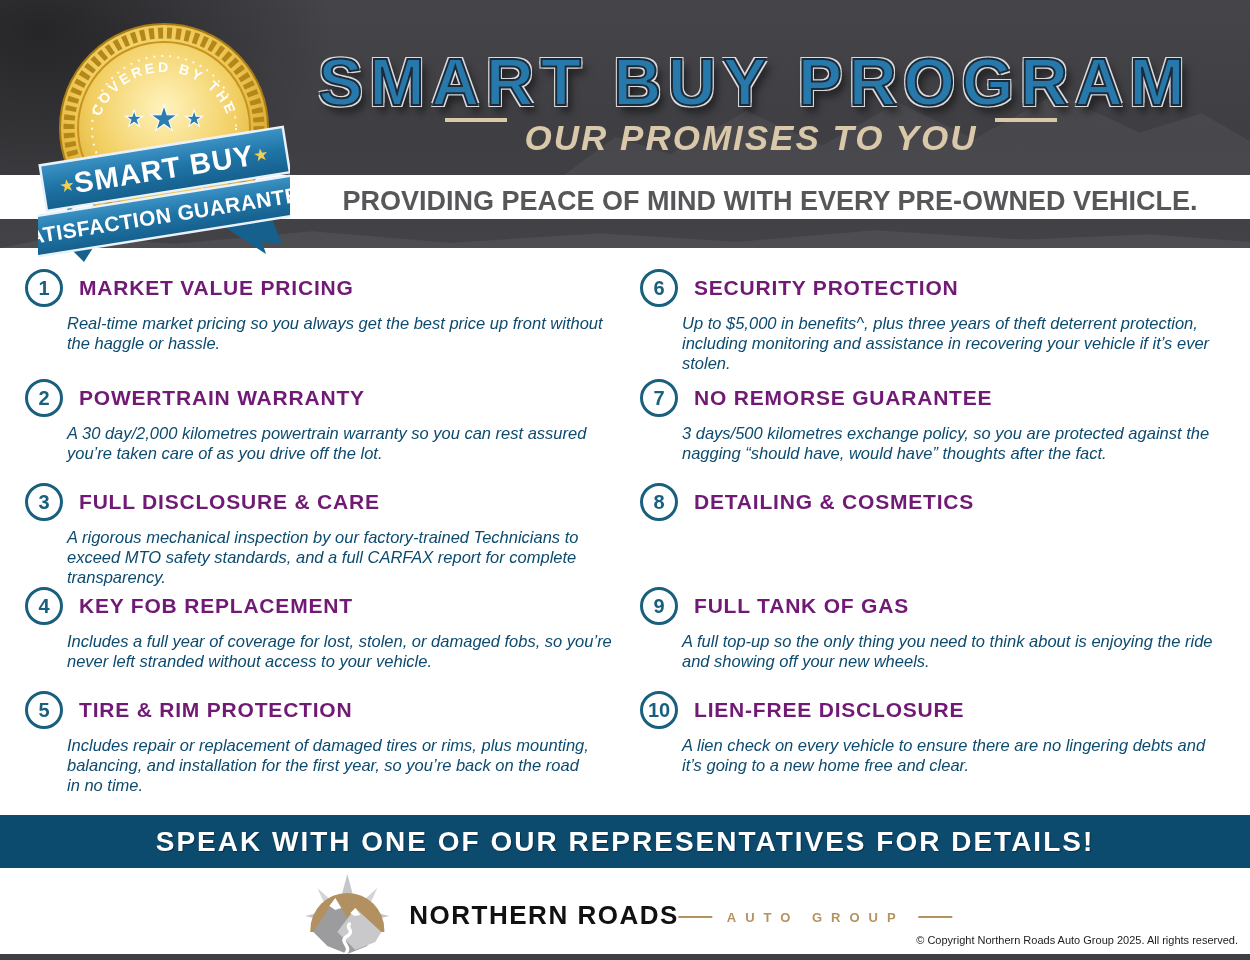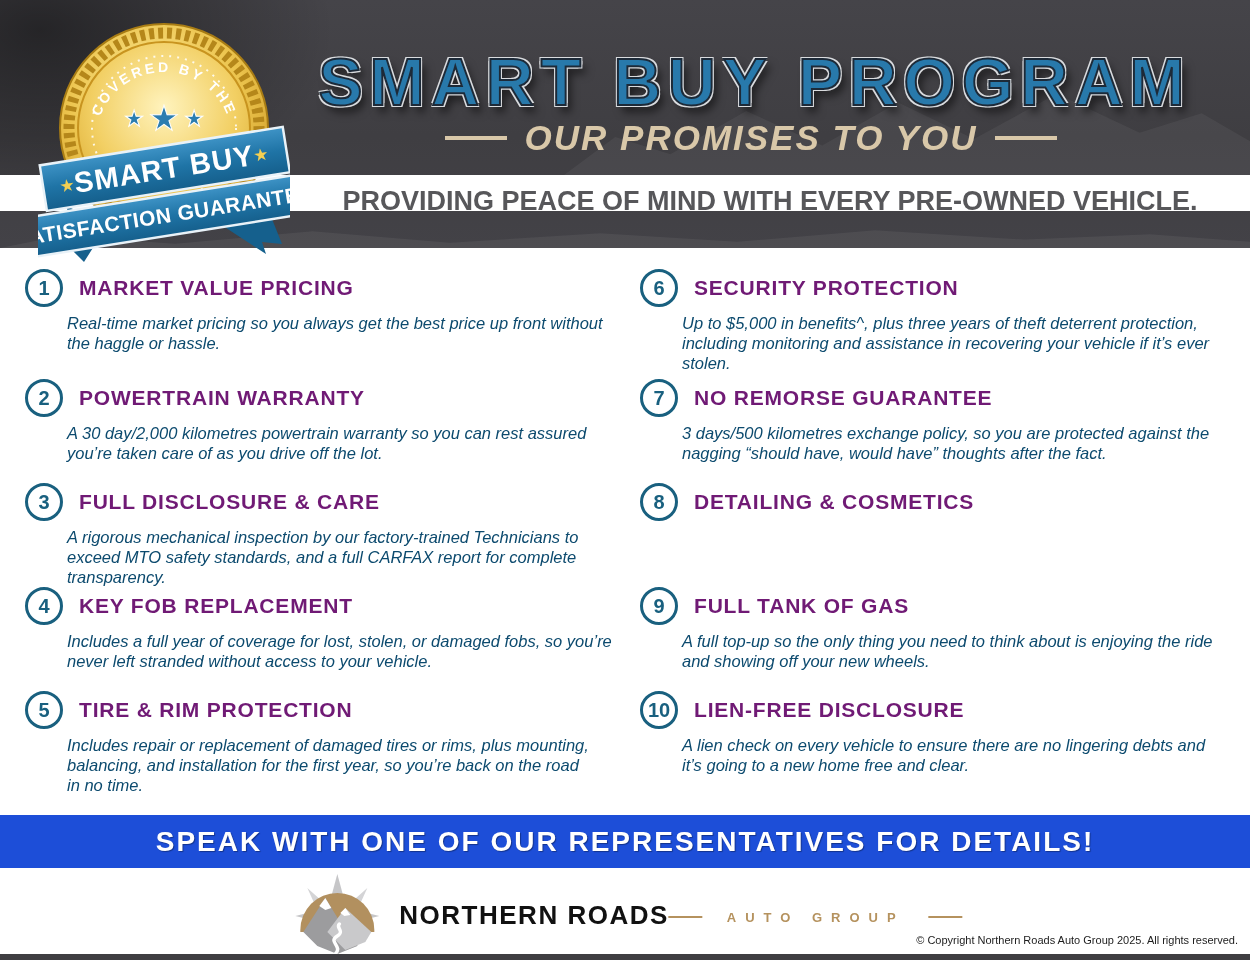--- a/index.html
+++ b/index.html
@@ -32,29 +32,29 @@
     position:absolute; top:44px; left:300px; right:40px; text-align:center;
     font-size:66px; font-weight:800; letter-spacing:7px; color:#2879ab;
     -webkit-text-stroke:2px #1d2a38;
     text-shadow:
       -2px -2px 0 #d9dbde, 2px -2px 0 #d9dbde, -2px 2px 0 #d9dbde, 2px 2px 0 #d9dbde,
       5px 7px 9px rgba(0,0,0,.55);
     white-space:nowrap;
   }
   .header-subtitle-row{
     position:absolute; top:118px; left:300px; right:48px;
-    display:flex; align-items:center; justify-content:center; gap:18px;
+    display:flex; justify-content:center; gap:18px;
   }
   .subtitle-dash{ width:62px; height:4px; background:#d9c8a9; }
   .header-subtitle{
     font-size:35px; font-weight:700; font-style:italic; color:#d9c8a9; letter-spacing:2px;
     white-space:nowrap;
   }
   .tagline-band{
-    position:absolute; top:175px; left:0; width:1250px; height:36px; background:#ffffff;
+    position:absolute; top:175px; left:0; width:1250px; height:44px; background:#ffffff;
   }
   .tagline{
     position:absolute; top:0; left:300px; right:10px; height:52px; line-height:52px;
     text-align:center; font-size:27px; font-weight:700; color:#57575a; letter-spacing:0px;
     white-space:nowrap;
   }
 
   
   .badge{ position:absolute; left:38px; top:10px; width:252px; height:256px; z-index:9; }
 
@@ -78,39 +78,39 @@
   .promise-body{
     margin:5px 0 0 42px; max-width:552px;
     font-size:16.5px; line-height:20px; color:#0c4a6e;font-style:italic;
   }
   .footnote{
     position:absolute; left:15px; top:794px; font-size:11.5px; color:#2e2e2e;margin-top:43px;
   }
 
   
   .cta-bar{
-    position:absolute; top:815px; left:0; width:1250px; height:53px; background:#1d4ed8;
+    position:absolute; top:815px; left:0; width:1250px; height:53px; background:#0c4a6e;
     display:flex; align-items:center; justify-content:center;
   }
   .cta-text{
     color:#ffffff; font-size:28px; font-weight:700; letter-spacing:2px; white-space:nowrap;
     text-shadow:1px 1px 1px rgba(0,0,0,.35);
   }
 
   
   .footer{ position:absolute; top:868px; left:0; width:1250px; height:86px; background:#fff; }
   .logo-group{
     position:absolute; left:50%; transform:translateX(-50%); top:6px;
     display:flex; align-items:center; gap:12px;
   }
   .logo-text{ display:flex; flex-direction:row; align-items:center; }
   .logo-name{
     font-size:26px; font-weight:800; color:#111111; letter-spacing:1.5px; white-space:nowrap;
   }
-  .logo-tagline-row{ display:flex; align-items:center; gap:24px; margin-top:4px; }
+  .logo-tagline-row{ display:flex; align-items:center; gap:14px; margin-top:4px; }
   .logo-dash{ width:34px; height:2px; background:#b5925e; }
   .logo-tagline{
     font-size:13px; font-weight:700; color:#b5925e; letter-spacing:9px; white-space:nowrap;
   }
   .copyright{
     position:absolute; right:12px; top:66px; font-size:11px; color:#1c1c1c;
   }
   .bottom-strip{
     position:absolute; bottom:0; left:0; width:1250px; height:6px; background:#3f3e42;
   }

